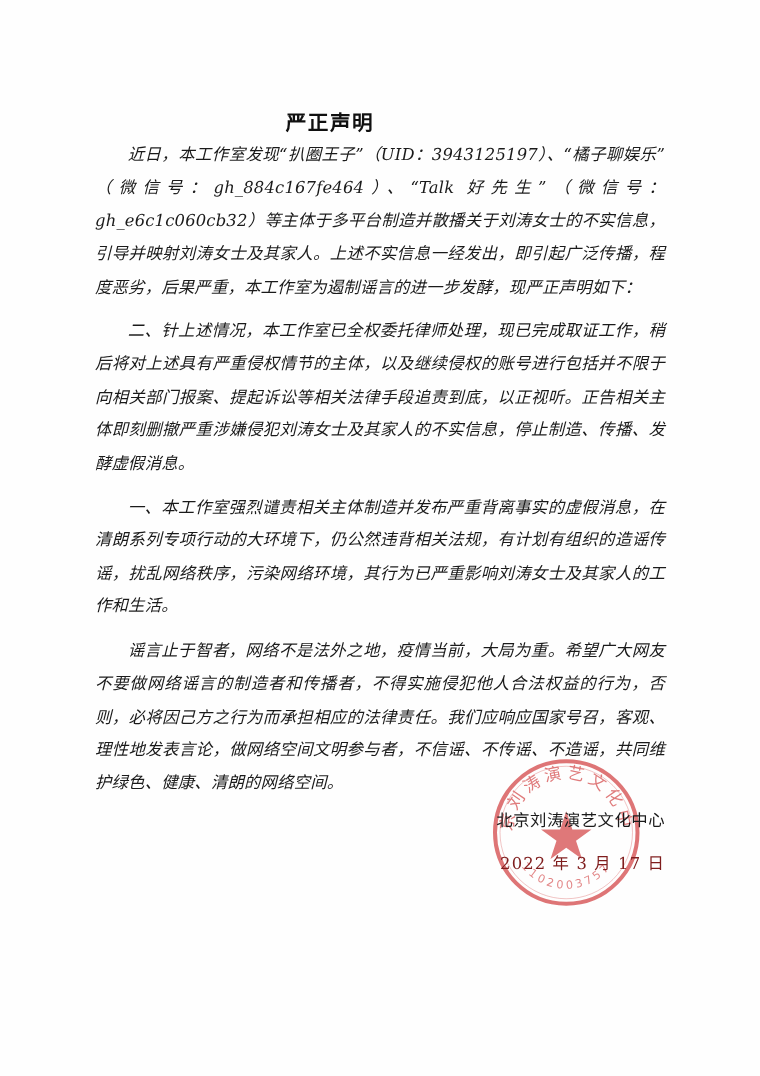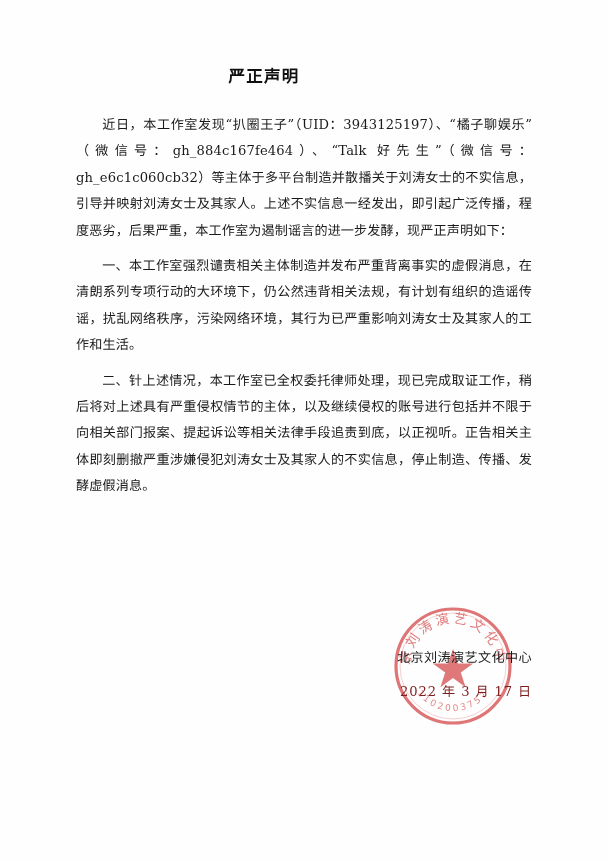--- a/index.html
+++ b/index.html
@@ -21,37 +21,38 @@
     position: relative;
     width: 608px;
     height: 861px;
     background: #fefefe;
     box-sizing: border-box;
   }
 
   
   .doc-title {
     position: absolute;
-    top: 63px;
+    top: 85px;
     left: 0;
     width: 528px;
     text-align: center;
     font-size: 16.5px;
     font-weight: bold;
     letter-spacing: 1.2px;
     color: #101010;
     font-family: "DejaVu Serif", "Liberation Serif", serif;
   }
 
   
   .body-block {
     position: absolute;
     top: 112px;
     left: 76px;
     width: 456px;
+    font-style: italic;
   }
 
   .para {
     font-size: 13.1px;
     line-height: 26.4px;
     text-align: justify;
     text-justify: inter-ideograph;
     text-indent: 2em;
     margin: 0 0 9px 0;
     color: #1a1a1a;
@@ -109,22 +110,23 @@
 </style>
 </head>
 <body>
 
 <div class="page">
 
   <div class="doc-title">严正声明</div>
 
   <div class="body-block">
     <p class="para">近日，本工作室发现“扒圈王子”（UID：3943125197）、“橘子聊娱乐”（微信号：gh_884c167fe464）、“Talk 好先生”（微信号：gh_e6c1c060cb32）等主体于多平台制造并散播关于刘涛女士的不实信息，引导并映射刘涛女士及其家人。上述不实信息一经发出，即引起广泛传播，程度恶劣，后果严重，本工作室为遏制谣言的进一步发酵，现严正声明如下：</p>
+    <p class="para">二、针上述情况，本工作室已全权委托律师处理，现已完成取证工作，稍后将对上述具有严重侵权情节的主体，以及继续侵权的账号进行包括并不限于向相关部门报案、提起诉讼等相关法律手段追责到底，以正视听。正告相关主体即刻删撤严重涉嫌侵犯刘涛女士及其家人的不实信息，停止制造、传播、发酵虚假消息。</p>
     <p class="para">一、本工作室强烈谴责相关主体制造并发布严重背离事实的虚假消息，在清朗系列专项行动的大环境下，仍公然违背相关法规，有计划有组织的造谣传谣，扰乱网络秩序，污染网络环境，其行为已严重影响刘涛女士及其家人的工作和生活。</p>
-    <p class="para">二、针上述情况，本工作室已全权委托律师处理，现已完成取证工作，稍后将对上述具有严重侵权情节的主体，以及继续侵权的账号进行包括并不限于向相关部门报案、提起诉讼等相关法律手段追责到底，以正视听。正告相关主体即刻删撤严重涉嫌侵犯刘涛女士及其家人的不实信息，停止制造、传播、发酵虚假消息。</p>
+    <p class="para">谣言止于智者，网络不是法外之地，疫情当前，大局为重。希望广大网友不要做网络谣言的制造者和传播者，不得实施侵犯他人合法权益的行为，否则，必将因己方之行为而承担相应的法律责任。我们应响应国家号召，客观、理性地发表言论，做网络空间文明参与者，不信谣、不传谣、不造谣，共同维护绿色、健康、清朗的网络空间。</p>
   </div>
 
   <div class="sign-zone">
 
     <div class="seal">
       <svg viewBox="0 0 122 122" xmlns="http://www.w3.org/2000/svg">
         <defs>
           <path id="arcTop" d="M 18 61 A 43 43 0 0 1 104 61" fill="none"></path>
           <path id="arcBot" d="M 16 61 A 45 45 0 0 0 106 61" fill="none"></path>
         </defs>

